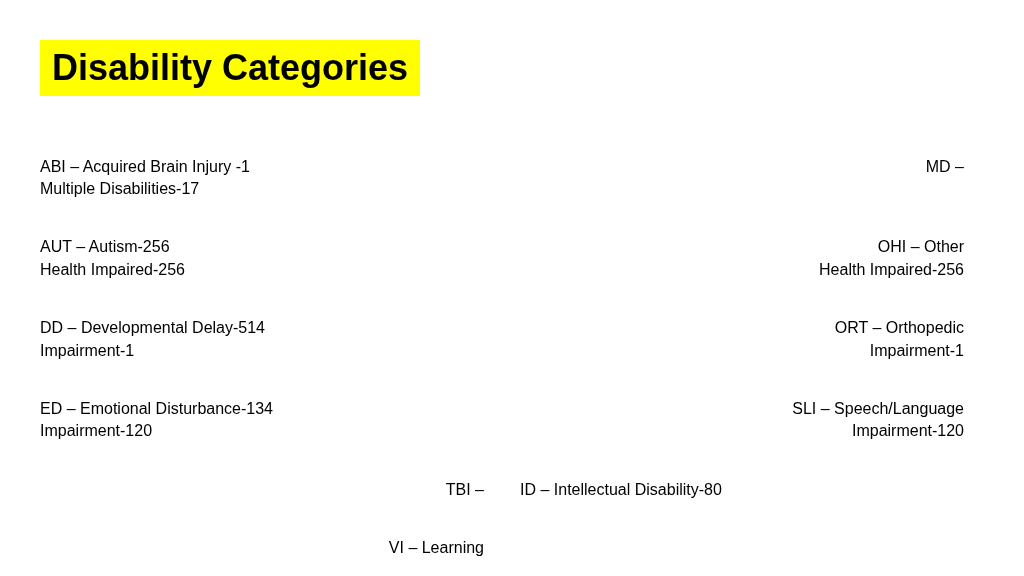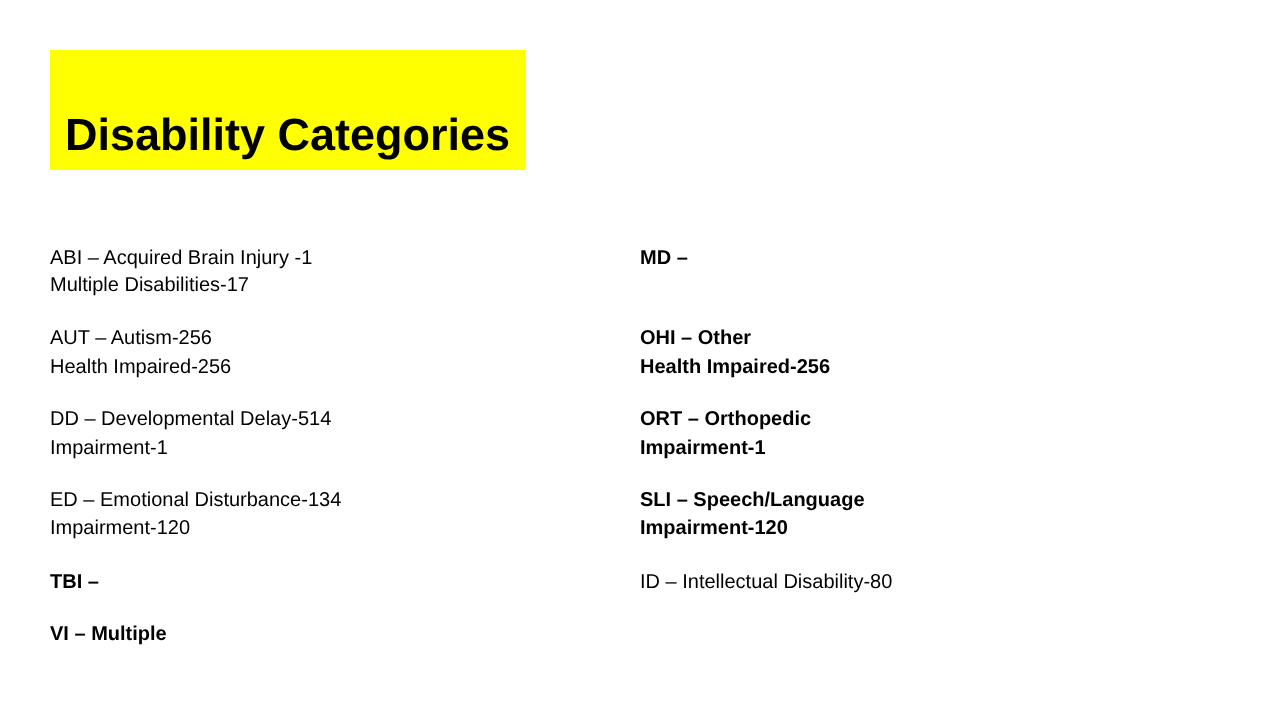--- a/index.html
+++ b/index.html
@@ -27,39 +27,38 @@
       background-color: #FFFF00;
       padding: 8px 12px;
       margin-bottom: 50px;
     }
 
     .page-title {
       font-size: 36px;
       font-weight: 900;
       color: #000000;
       line-height: 1.1;
-      margin-top: 40px;
     }
 
     .categories-grid {
       display: grid;
       grid-template-columns: 1fr 1fr;
-      gap: 0;
+      gap: 16px;
       width: 100%;
     }
 
     .category-item {
       padding: 10px 0;
       font-size: 16px;
       line-height: 1.4;
     }
 
     .category-item.right {
+      text-align: right;
       padding-right: 20px;
-      font-weight: bold;
     }
 
     .category-item.left {
       padding-left: 0;
     }
   </style>
 </head>
 <body>
 
 <div class="page-container">
@@ -71,15 +70,15 @@
   <div class="category-item left">ABI – Acquired Brain Injury -1<br>Multiple Disabilities-17</div>
       <div class="category-item right">MD –</div>
       <div class="category-item left">AUT – Autism-256<br>Health Impaired-256</div>
       <div class="category-item right">OHI – Other<br>Health Impaired-256</div>
       <div class="category-item left">DD – Developmental Delay-514<br>Impairment-1</div>
       <div class="category-item right">ORT – Orthopedic<br>Impairment-1</div>
       <div class="category-item left">ED – Emotional Disturbance-134<br>Impairment-120</div>
       <div class="category-item right">SLI – Speech/Language<br>Impairment-120</div>
       <div class="category-item right">TBI –</div>
       <div class="category-item left">ID – Intellectual Disability-80</div>
-      <div class="category-item right">VI – Multiple</div>
+      <div class="category-item right">VI – Learning</div>
     </div>
 </div>
 
 </body></html>

